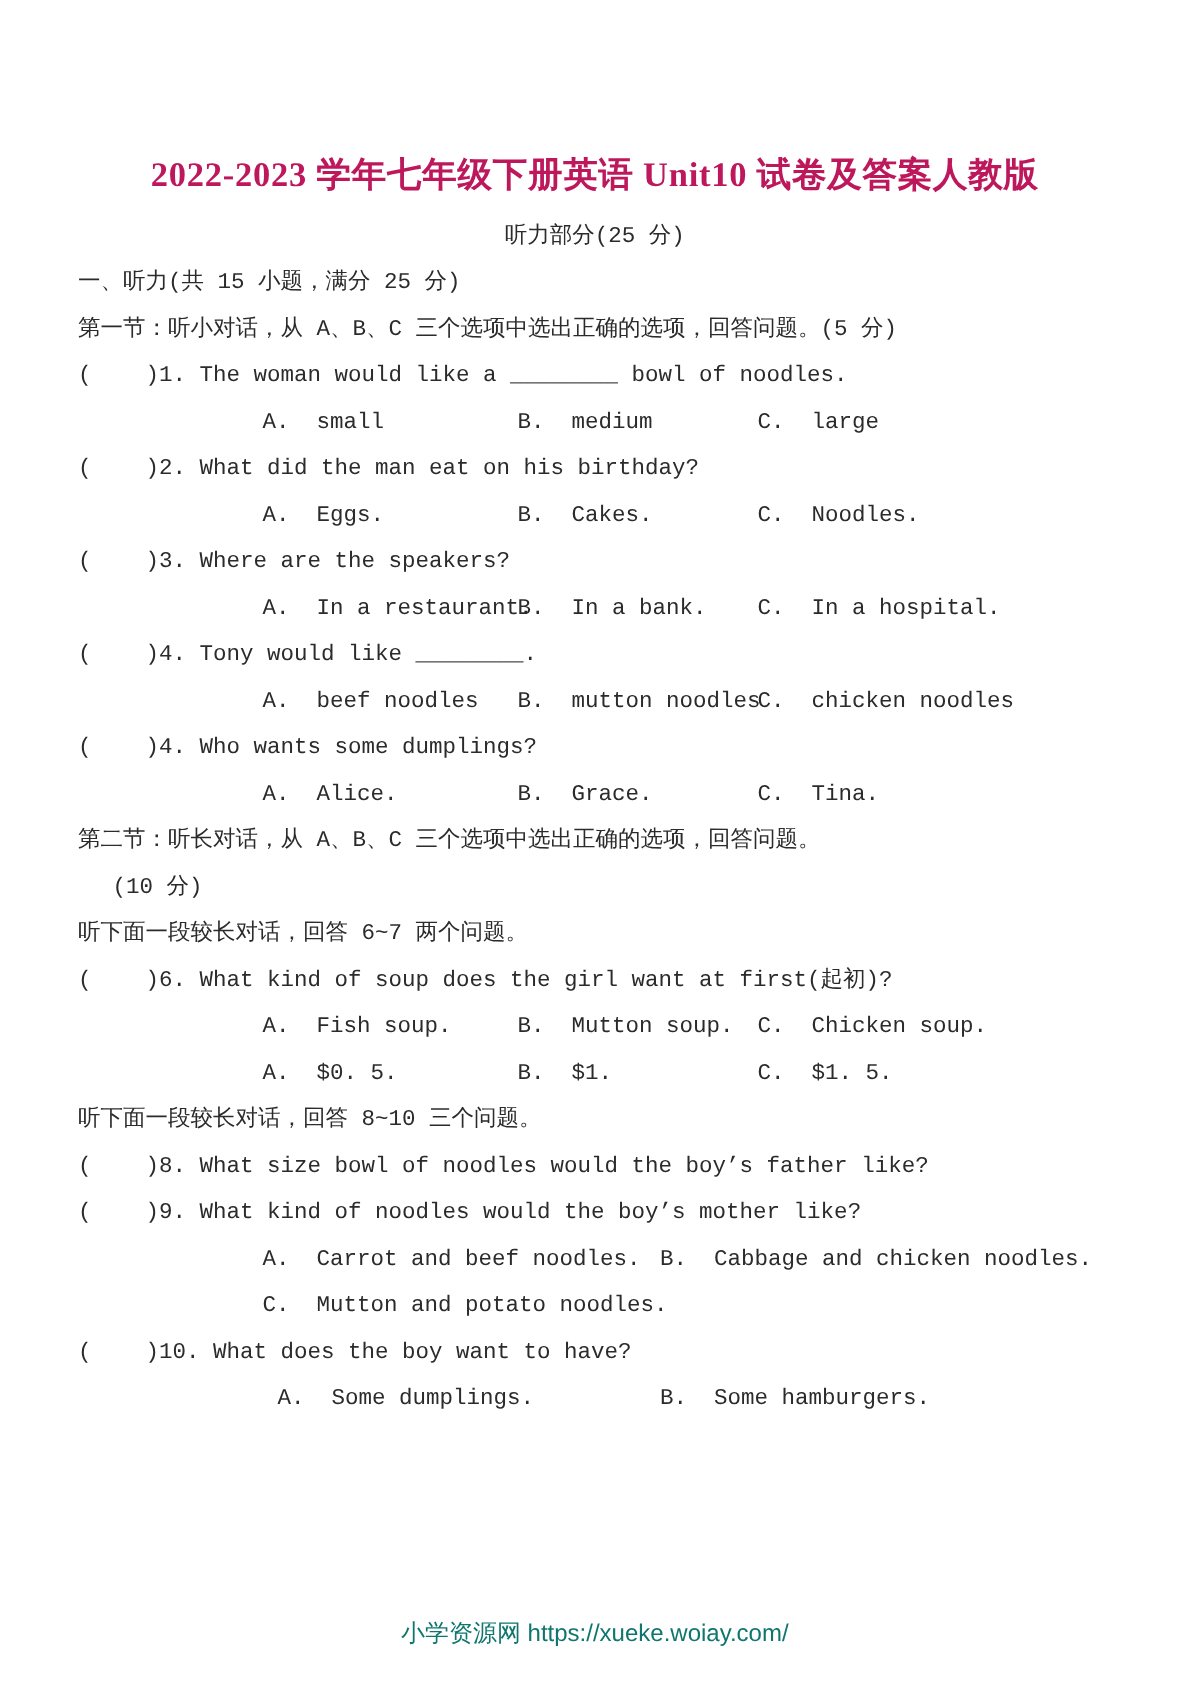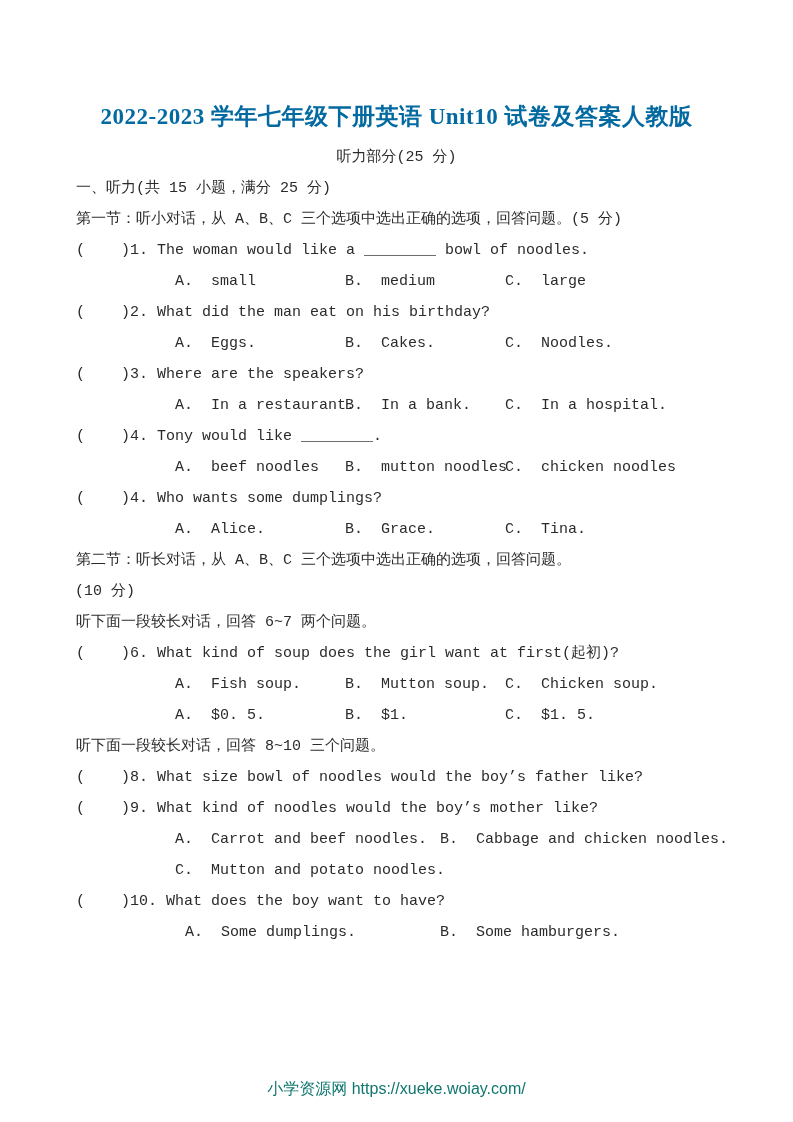--- a/index.html
+++ b/index.html
@@ -13,33 +13,33 @@
     font-size: 15px;
     color: #2b2b2b;
   }
   .title {
     padding-top: 100px;
     text-align: center;
     font-family: "Liberation Serif", "DejaVu Serif", serif;
     font-size: 23px;
     font-weight: bold;
     line-height: 34px;
-    color: #0369a1;
+    color: #be185d;
     letter-spacing: 0.5px;
   }
   .subtitle {
     margin-top: 8px;
     text-align: center;
     font-size: 15px;
     line-height: 31px;
   }
   .line {
     height: 31px;
     line-height: 31px;
-    padding-left: 76px;
+    padding-left: 52px;
     white-space: pre;
   }
   .line.indent { padding-left: 75px; }
   .opt-row {
     position: relative;
     height: 31px;
     line-height: 31px;
   }
   .opt {
     position: absolute;

